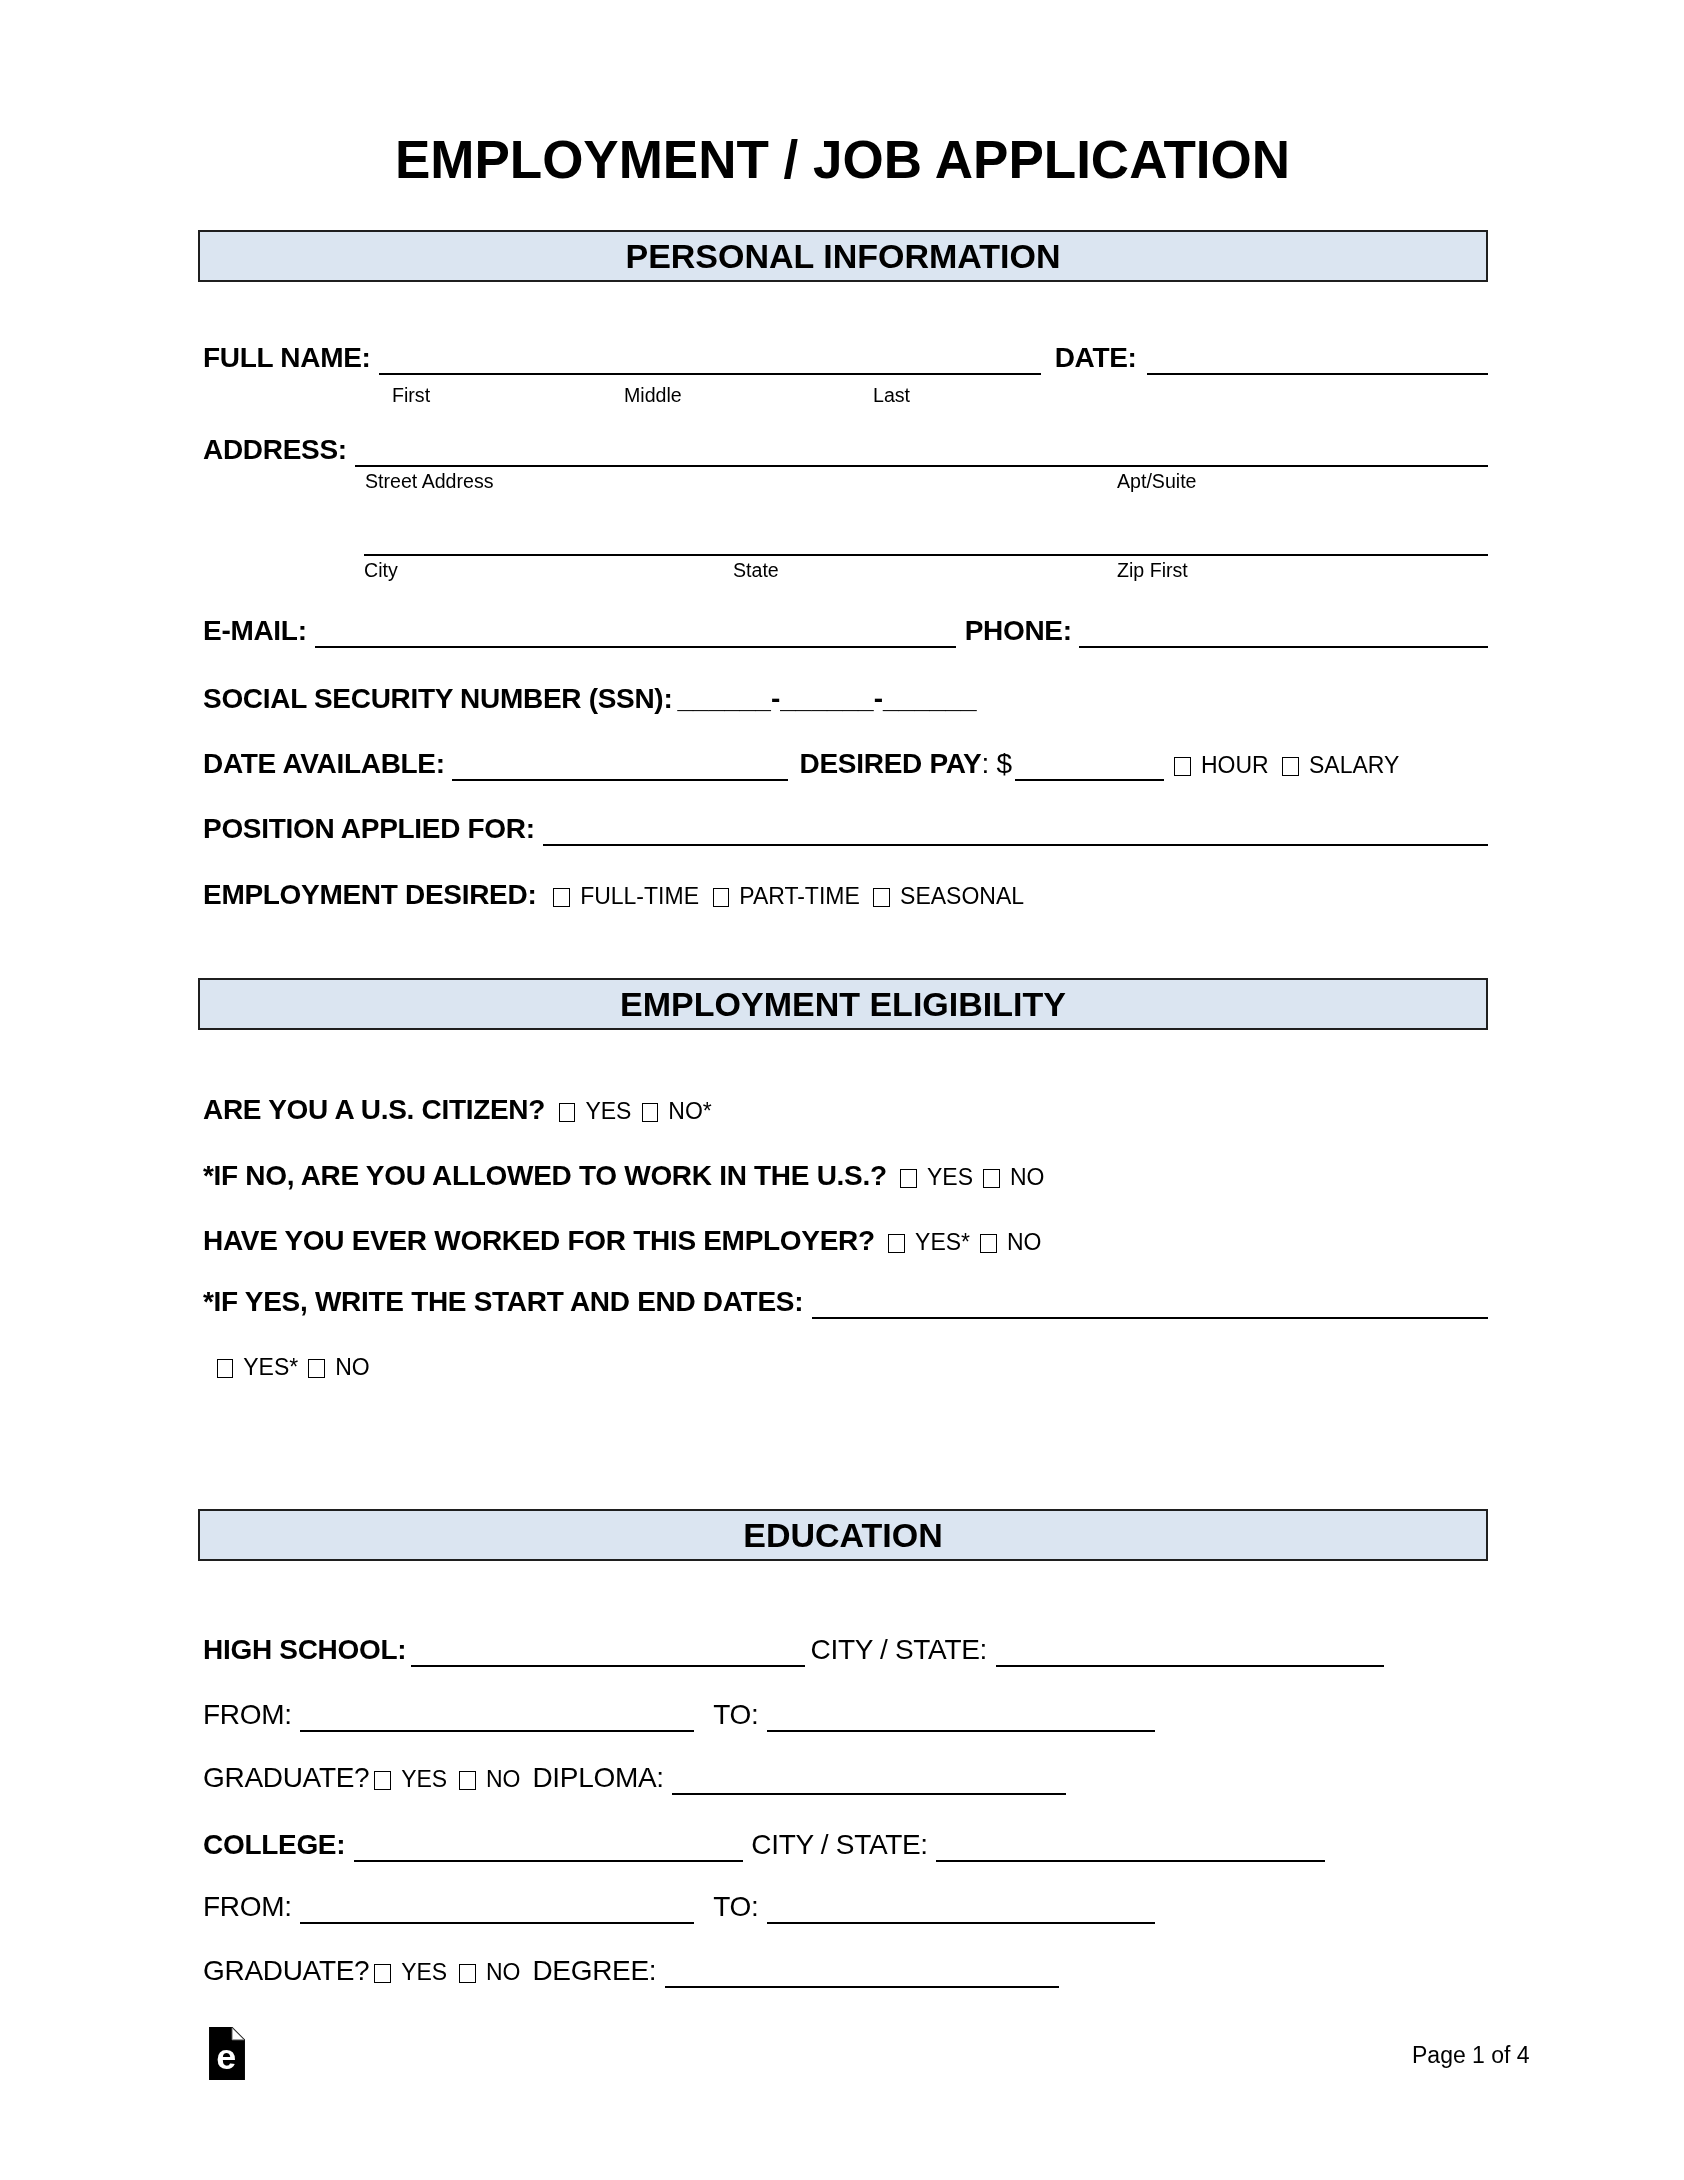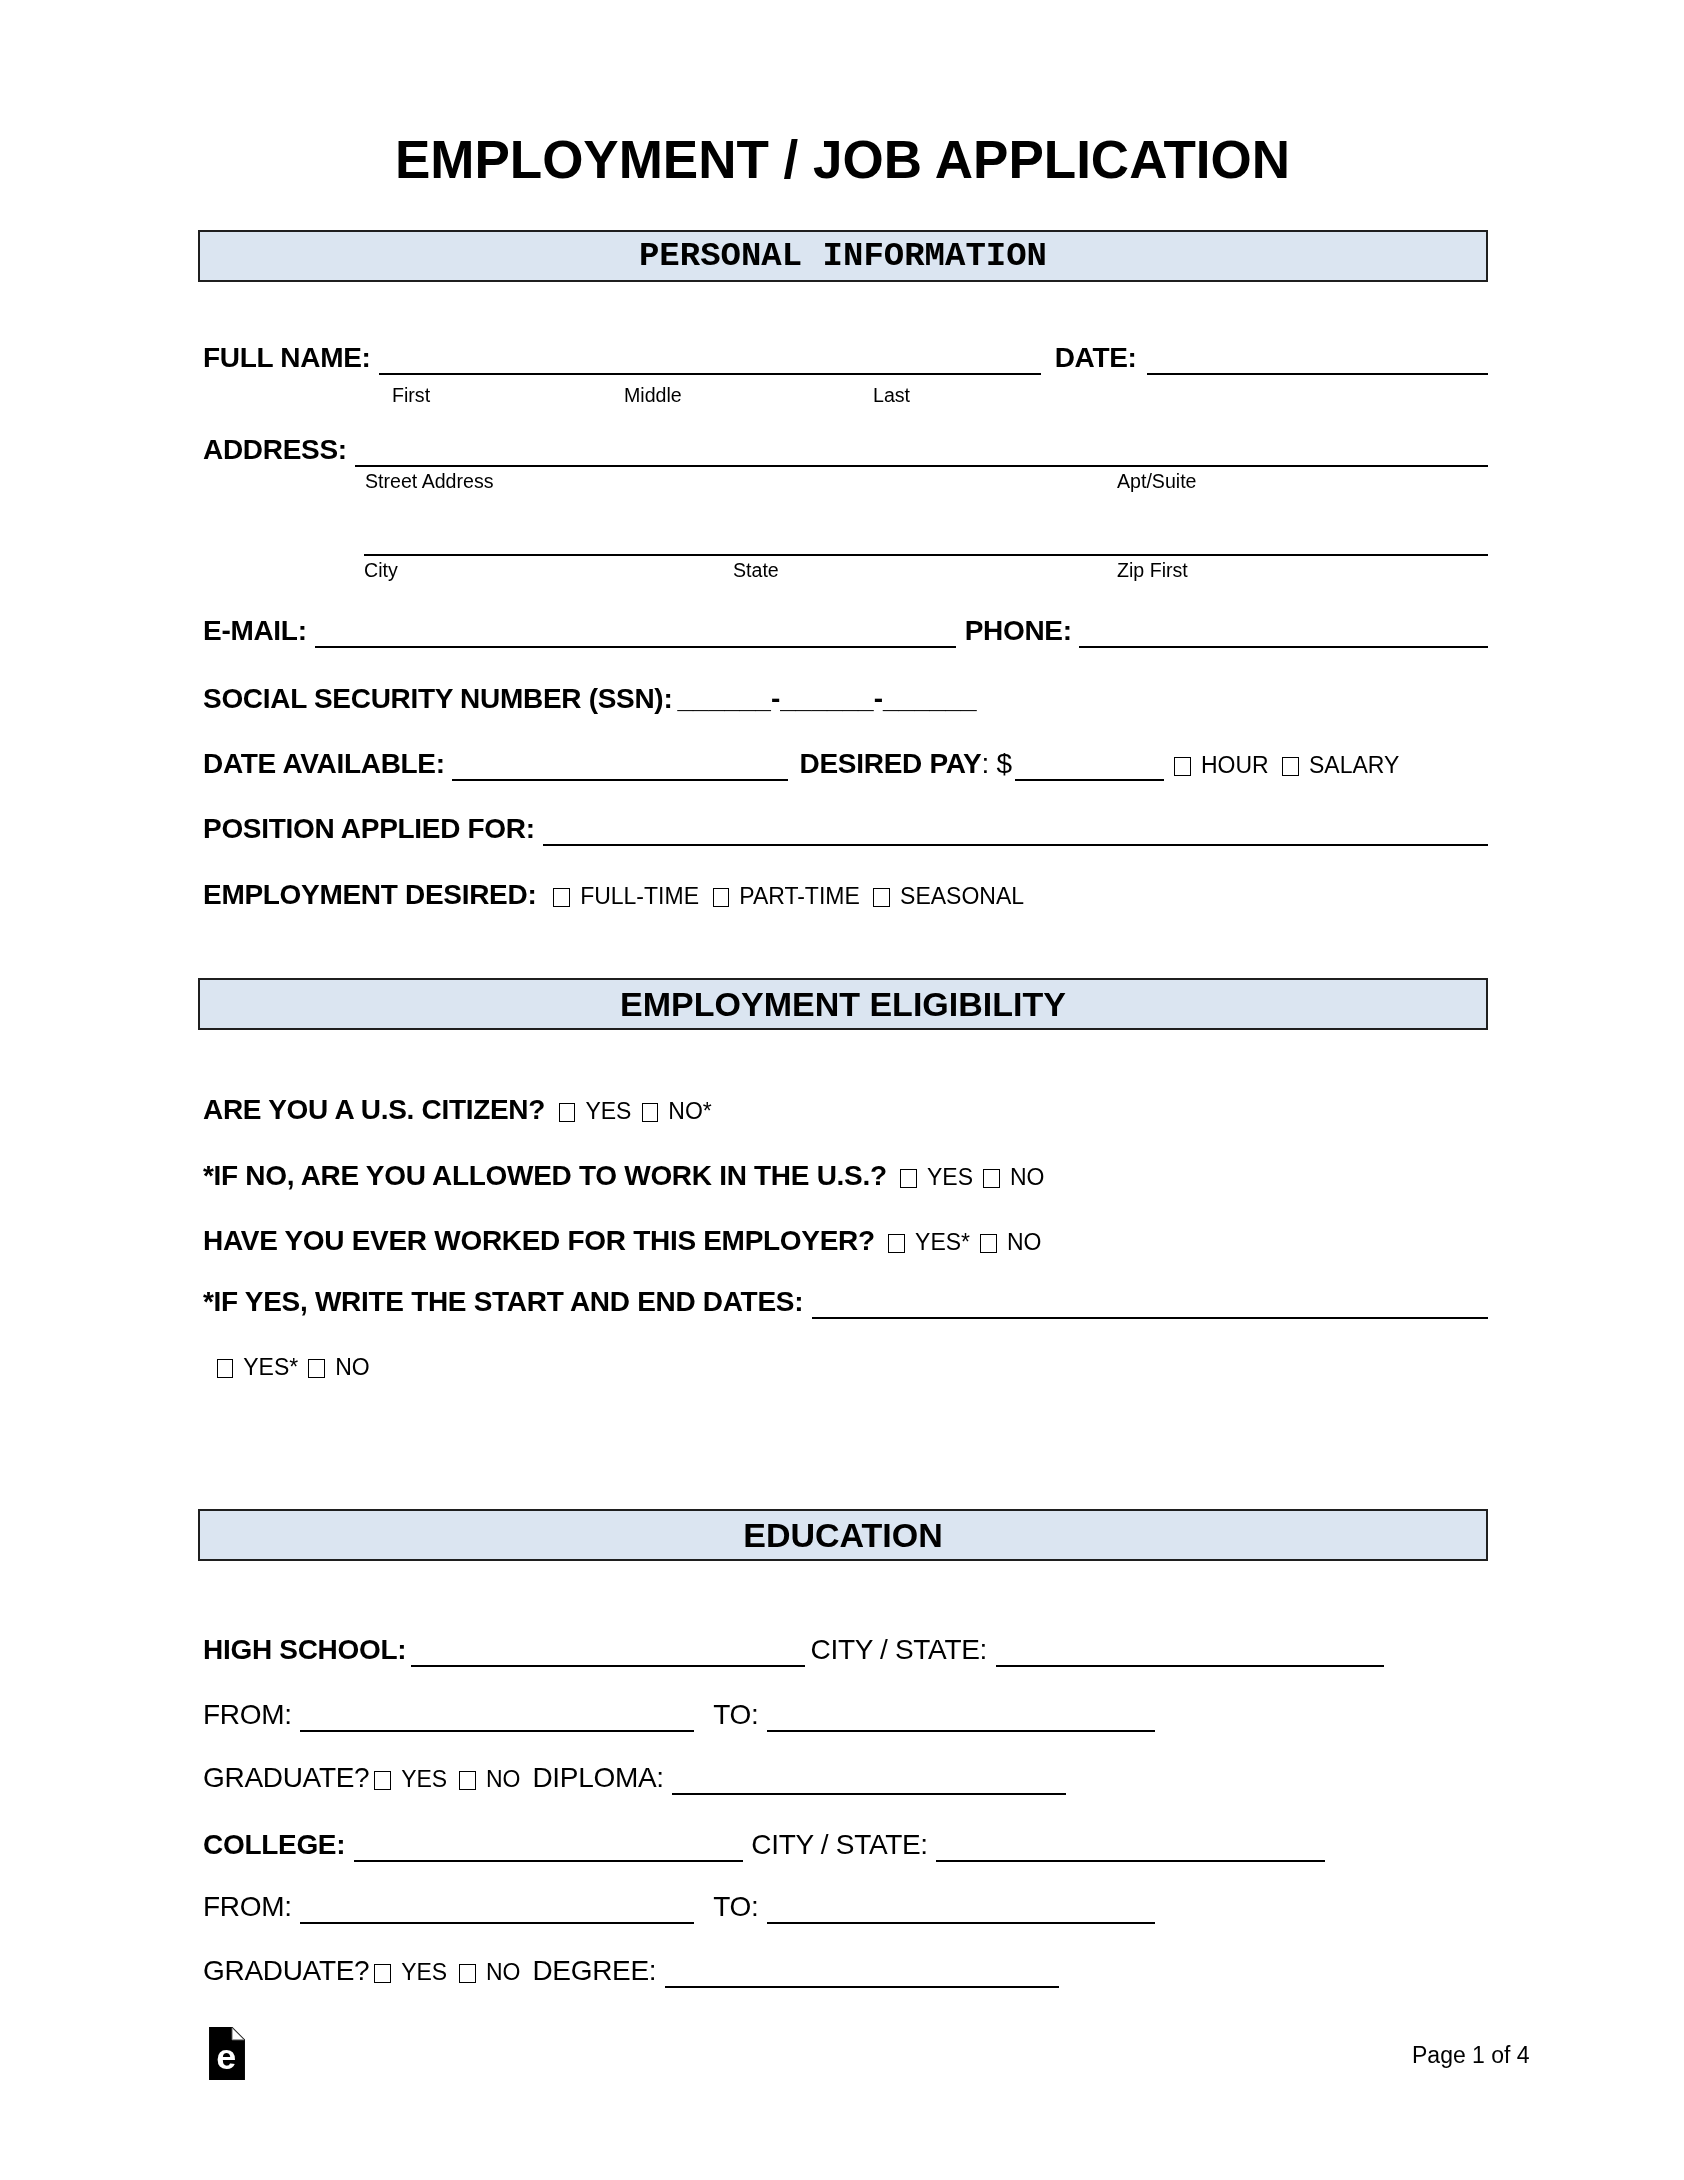--- a/index.html
+++ b/index.html
@@ -49,21 +49,21 @@
   .pageno{position:absolute;left:1412px;top:2044px;font-size:23px;line-height:1;}
   .ssn-blanks{font-size:28px;font-weight:700;line-height:1;margin-left:5.1px;}
 </style>
 </head>
 <body>
 
 <div class="page">
 
   <div class="title">EMPLOYMENT / JOB APPLICATION</div>
 
-  <div class="bar" style="top: 230px; background: rgb(219, 229, 241); border-color: rgb(31, 31, 31); font-family: Liberation Mono, monospace;">
+  <div class="bar" style="top: 230px; background: rgb(219, 229, 241); border-color: rgb(31, 31, 31);">
     <span>PERSONAL INFORMATION</span>
   </div>
 
   <div class="row" style="top:344px">
     <span class="lbl">FULL NAME:</span>
     <span class="line" style="width:662px;margin-left:8.5px"></span>
     <span class="lbl" style="margin-left:13.6px">DATE:</span>
     <span class="line fill" style="margin-left:10.2px"></span>
   </div>
   <div class="sub" style="left:392px;top:386px">First</div>

